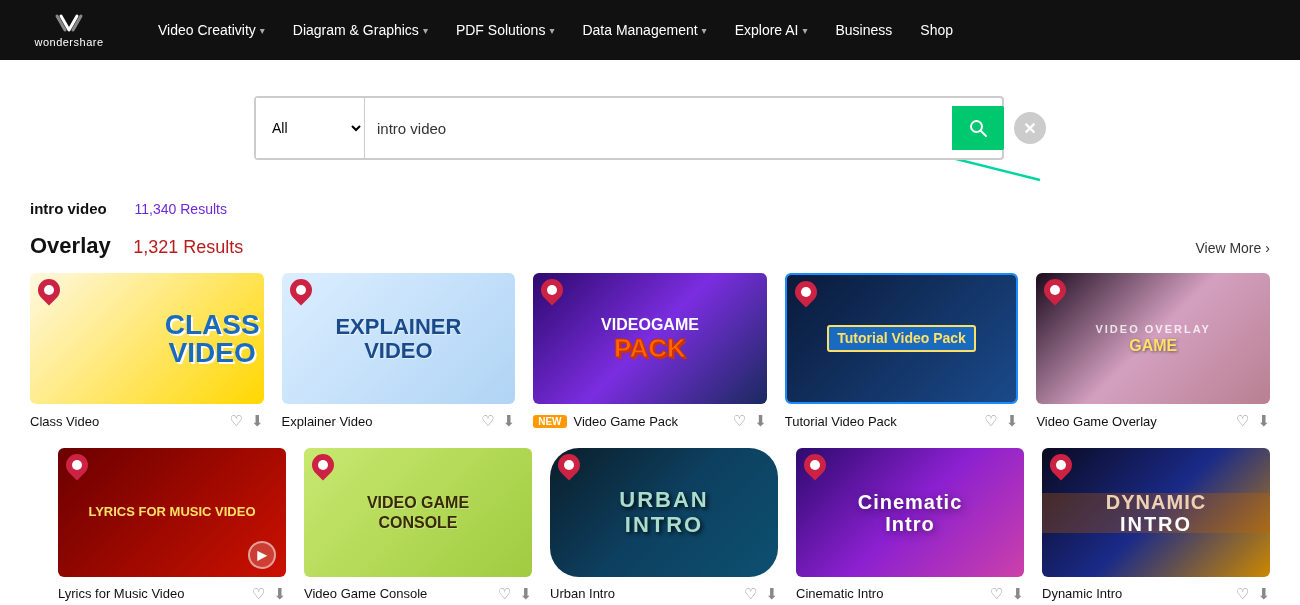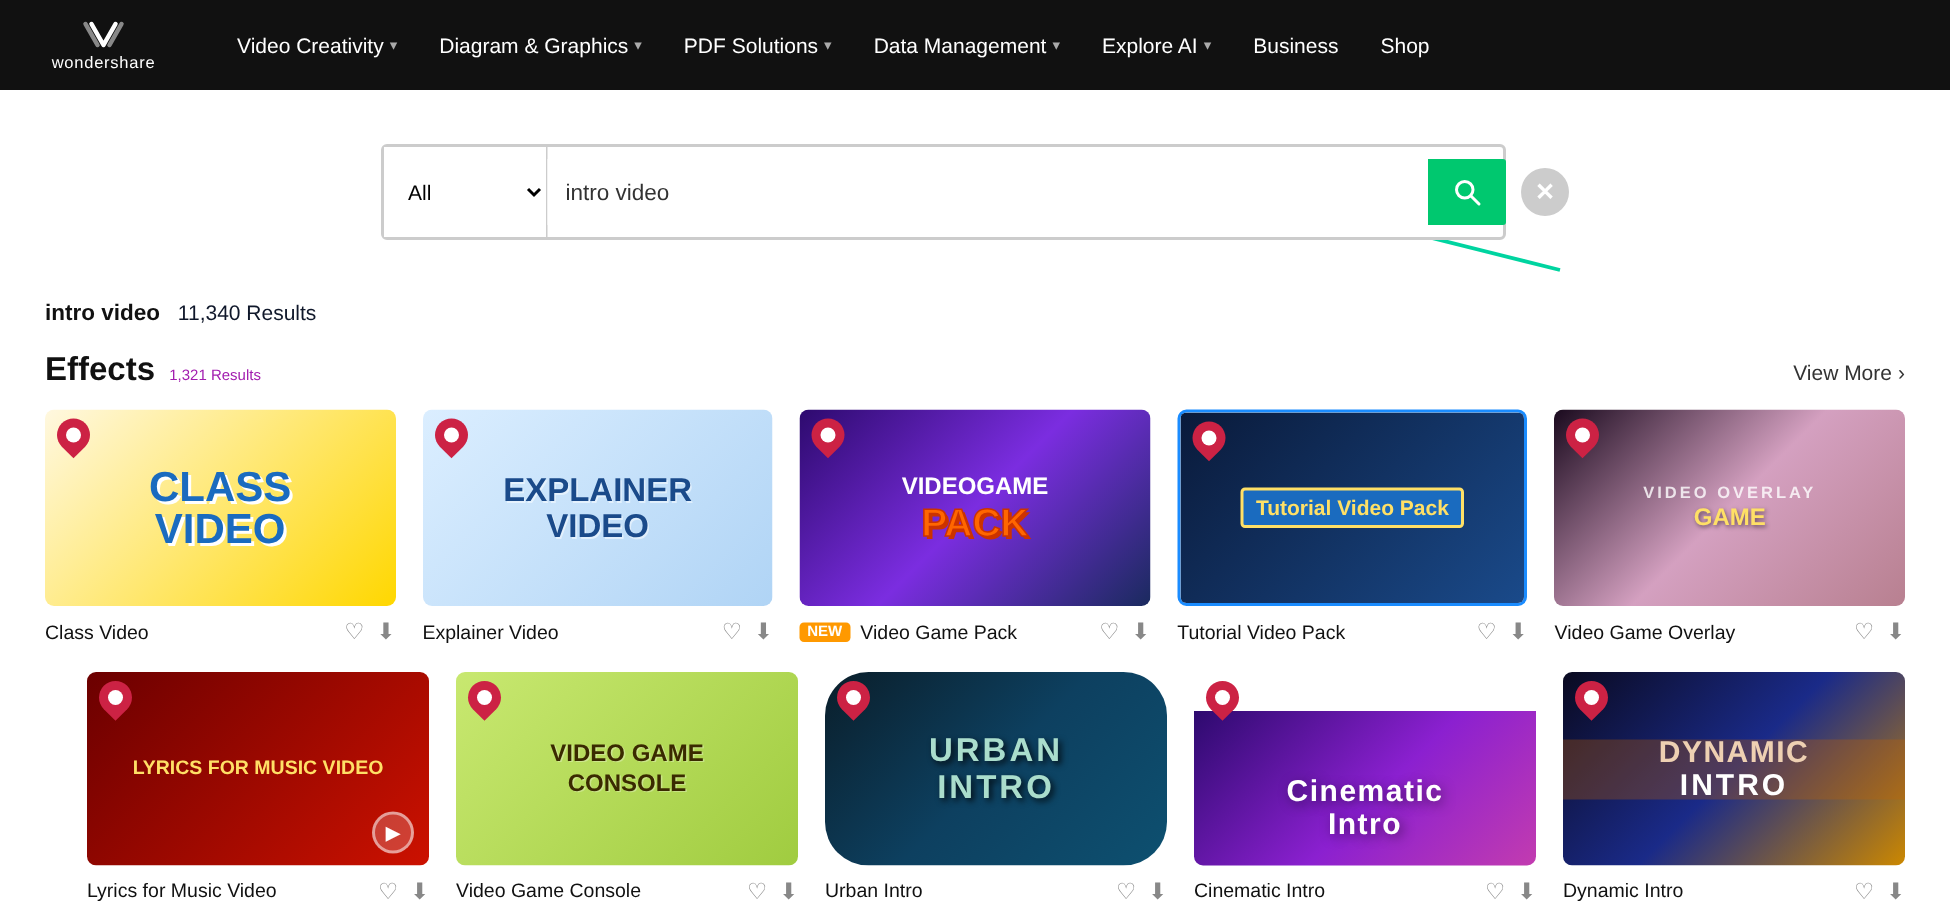--- a/index.html
+++ b/index.html
@@ -136,43 +136,43 @@
       padding: 10px 30px 16px;
       font-size: 14px;
       color: #333;
     }
     .results-header .query {
       font-weight: 600;
       color: #111;
       font-size: 15px;
     }
     .results-header .count {
-      color: #0f172a;
-      margin-left: 8px;
+      color: #6d28d9;
+      margin-left: 24px;
     }
 
     
     .section {
       padding: 0 30px 20px;
     }
     .section-header {
       display: flex;
       align-items: baseline;
       justify-content: space-between;
       margin-bottom: 14px;
     }
     .section-title {
       font-size: 22px;
       font-weight: 700;
       color: #111;
     }
     .section-count {
-      font-size: 10px;
-      color: #a21caf;
-      margin-left: 5px;
+      font-size: 18px;
+      color: #b91c1c;
+      margin-left: 18px;
     }
     .view-more {
       font-size: 14px;
       color: #333;
       cursor: pointer;
       display: flex;
       align-items: center;
       gap: 4px;
     }
 
@@ -239,21 +239,21 @@
       align-items: center;
       justify-content: center;
       font-size: 11px;
       font-weight: 700;
       color: #fff;
       text-align: center;
       padding: 4px;
     }
 
     
-    .thumb-class-video { background: linear-gradient(135deg, #fff8e0 0%, #ffe066 100%); position: relative; }
+    .thumb-class-video { background: linear-gradient(135deg, #fff8e0 0%, #ffe066 100%); position: relative; align-items: flex-end; }
     .thumb-explainer { background: linear-gradient(135deg, #e8f4fd 0%, #c4dff7 100%); }
 
     .card-thumb-border { border: 2px solid #1a8cff; }
 
     
     .effects-grid-row2 {
       display: grid;
       grid-template-columns: repeat(5, 1fr);
       gap: 18px;
       padding-left: 28px;
@@ -335,21 +335,21 @@
 </div>
 
 <div class="results-header">
   <span class="query">intro video</span>
   <span class="count">11,340 Results</span>
 </div>
 
 <div class="section">
   <div class="section-header">
     <div>
-      <span class="section-title">Effects</span>
+      <span class="section-title">Overlay</span>
       <span class="section-count">1,321 Results</span>
     </div>
     <div class="view-more">
       <span>View More</span>
       <span>›</span>
     </div>
   </div>
 
   <div class="effects-grid">
 
@@ -501,21 +501,21 @@
         <span class="card-title">Urban Intro</span>
         <div class="card-actions">
           <button class="icon-btn">♡</button>
           <button class="icon-btn">⬇</button>
         </div>
       </div>
     </div>
 
     <div class="card">
       <div class="card-thumb">
-        <div class="thumb-placeholder" style="background: linear-gradient(135deg, #2d0a6e, #8b20d0, #cc40aa); flex-direction:column; gap:4px;margin-top:26px;">
+        <div class="thumb-placeholder" style="background: linear-gradient(135deg, #2d0a6e, #8b20d0, #cc40aa); flex-direction:column; gap:4px;">
           <div style="font-size:20px; font-weight:900; color:#fff; text-shadow:2px 2px 8px rgba(0,0,0,0.5); text-align:center; line-height:1.1; letter-spacing:1px;">Cinematic<br>Intro</div>
           <div style="position:absolute;top:6px;left:8px;width:22px;height:22px;background:#cc2244;border-radius:50% 50% 50% 0;transform:rotate(-45deg);display:flex;align-items:center;justify-content:center;">
             <div style="width:10px;height:10px;background:#fff;border-radius:50%;transform:rotate(45deg);"></div>
           </div>
         </div>
       </div>
       <div class="card-footer">
         <span class="card-title">Cinematic Intro</span>
         <div class="card-actions">
           <button class="icon-btn">♡</button>

